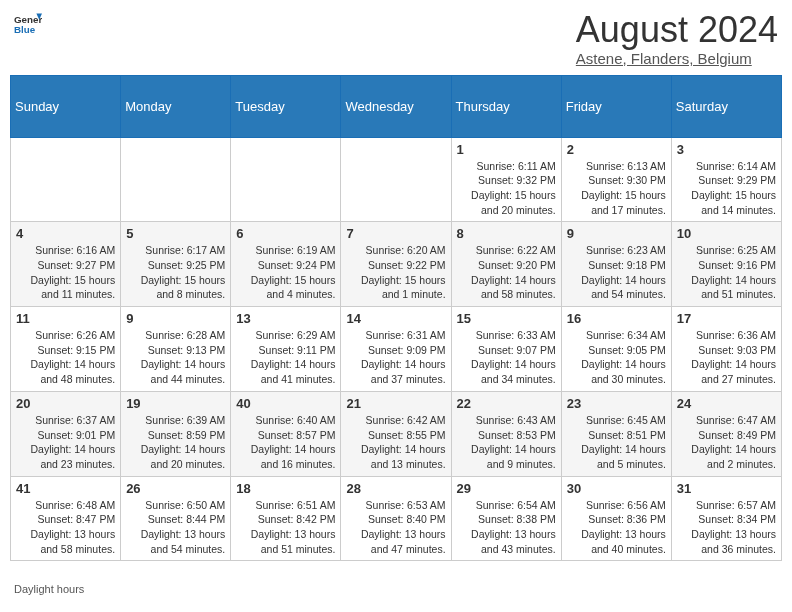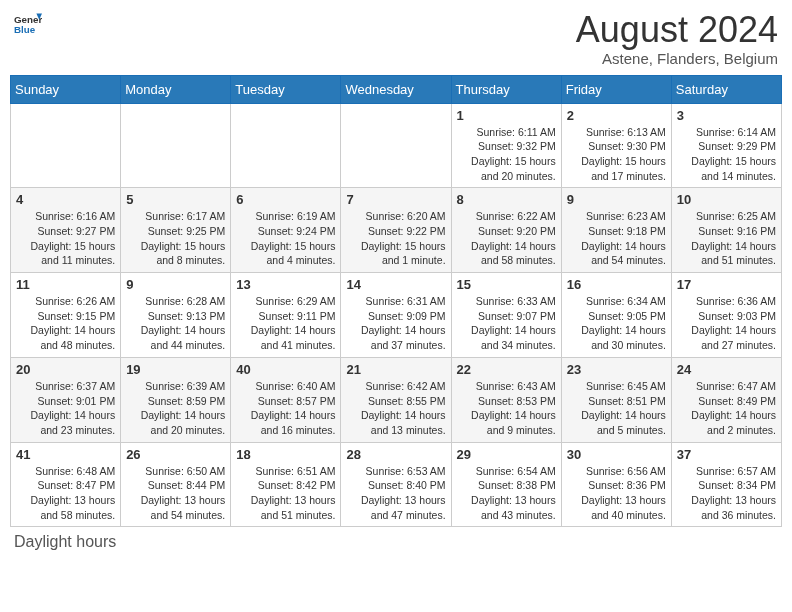--- a/index.html
+++ b/index.html
@@ -20,41 +20,41 @@
     .logo {
       display: flex;
       align-items: center;
       gap: 4px;
     }
     .logo-icon {
       width: 28px;
       height: 28px;
     }
     .title-block {
-      text-align: right;
     }
     .main-title {
       font-size: 36px;
       font-weight: normal;
       color: #333;
       line-height: 1.1;
     }
     .subtitle {
       font-size: 15px;
       color: #555;
+      text-decoration: underline;
     }
     .calendar {
       width: 100%;
       border-collapse: collapse;
       font-size: 11px;
     }
     .calendar thead th {
       background: #2979b8;
       color: #fff;
-      padding: 6px 4px;
+      padding: 23px 4px;
       text-align: left;
       font-size: 13px;
       font-weight: normal;
       border: 1px solid #1a6eb5;
     }
     .calendar tbody td {
       vertical-align: top;
       padding: 4px 5px;
       border: 1px solid #ccc;
       width: calc(100% / 7);
@@ -75,22 +75,22 @@
     .day-info {
       color: #333;
       font-size: 10.5px;
       line-height: 1.4;
       text-align: right;
     }
     .empty-cell {
       background: #fff !important;
     }
     .footer {
-      margin-top: 6px;
-      font-size: 16px;
+      margin-top: 22px;
+      font-size: 11px;
       color: #555;
       padding-left: 4px;
     }
   </style>
 </head>
 <body>
 
 <div class="header">
   <div class="logo">
     <svg class="logo-icon" viewBox="0 0 40 40" xmlns="http://www.w3.org/2000/svg">
@@ -245,21 +245,21 @@
         </td>
         <td>
           <span class="day-num">29</span>
           <div class="day-info">Sunrise: 6:54 AM<br>Sunset: 8:38 PM<br>Daylight: 13 hours<br>and 43 minutes.</div>
         </td>
         <td>
           <span class="day-num">30</span>
           <div class="day-info">Sunrise: 6:56 AM<br>Sunset: 8:36 PM<br>Daylight: 13 hours<br>and 40 minutes.</div>
         </td>
         <td>
-          <span class="day-num">37</span>
+          <span class="day-num">31</span>
           <div class="day-info">Sunrise: 6:57 AM<br>Sunset: 8:34 PM<br>Daylight: 13 hours<br>and 36 minutes.</div>
         </td>
       </tr>
     </tbody>
 </table>
 
 <div class="footer">
   <span>Daylight hours</span>
 </div>
 

